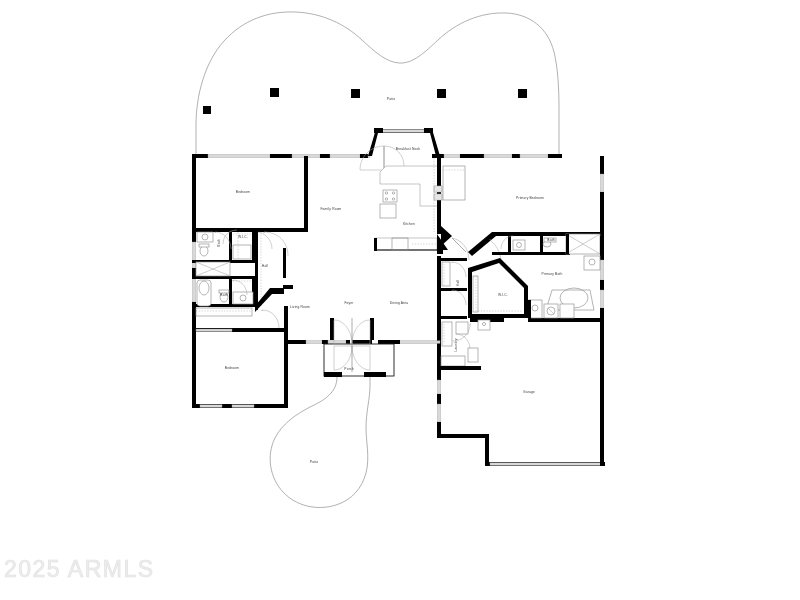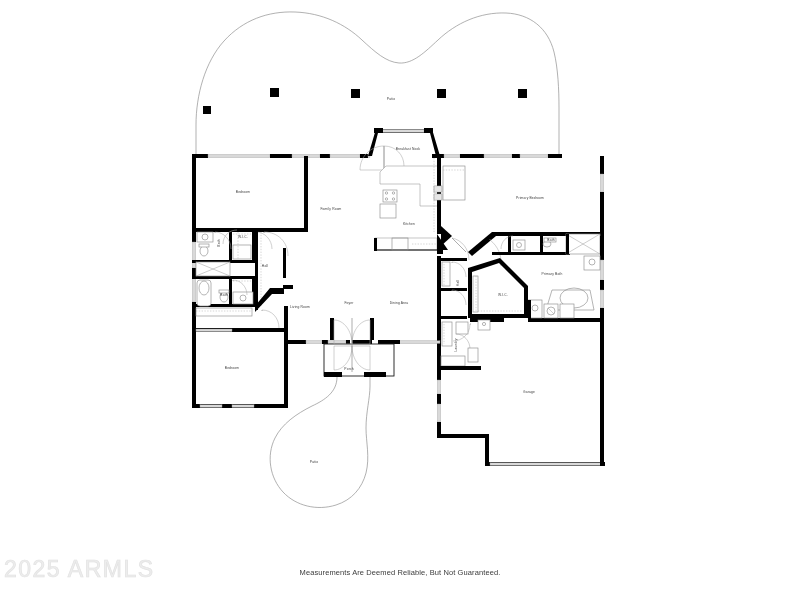--- a/index.html
+++ b/index.html
@@ -427,15 +427,14 @@
       <text class="room-label sm" x="456" y="345" transform="rotate(-90 456 345)">Laundry</text>
       <text class="room-label sm" x="232" y="368">Bedroom</text>
       <text class="room-label sm" x="349" y="369">Porch</text>
       <text class="room-label sm" x="529" y="392">Garage</text>
       <text class="room-label sm" x="314" y="462">Patio</text>
     </g>
 
   </svg>
 
   <div class="watermark">2025 ARMLS</div>
-  <div class="disclaimer">Measurements Are Deemed Reliable, But Not Guaranteed.</div>
 
 </div>
 
 </body></html>

